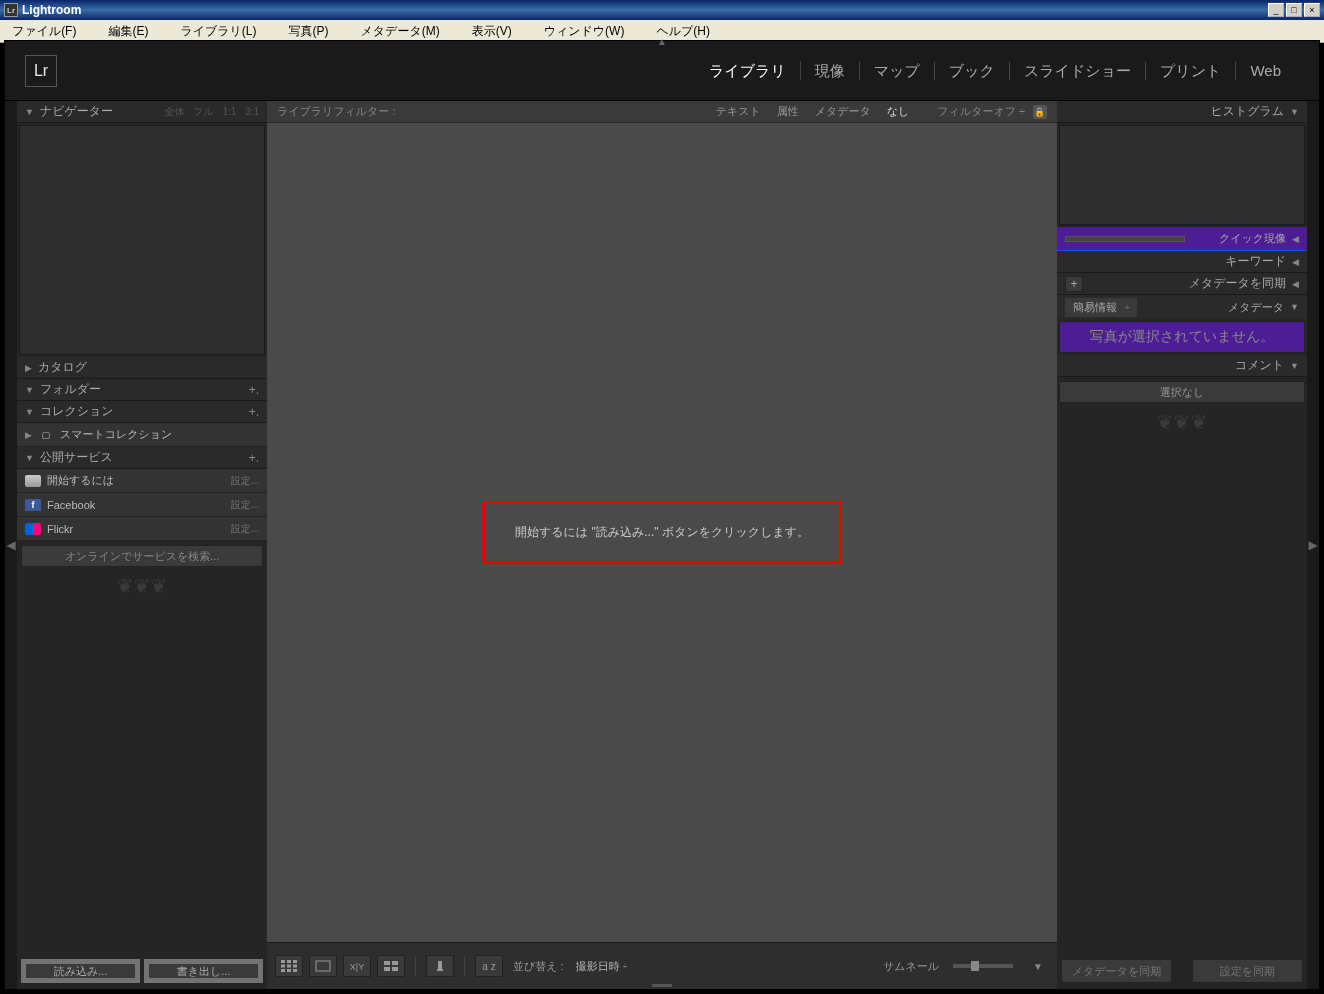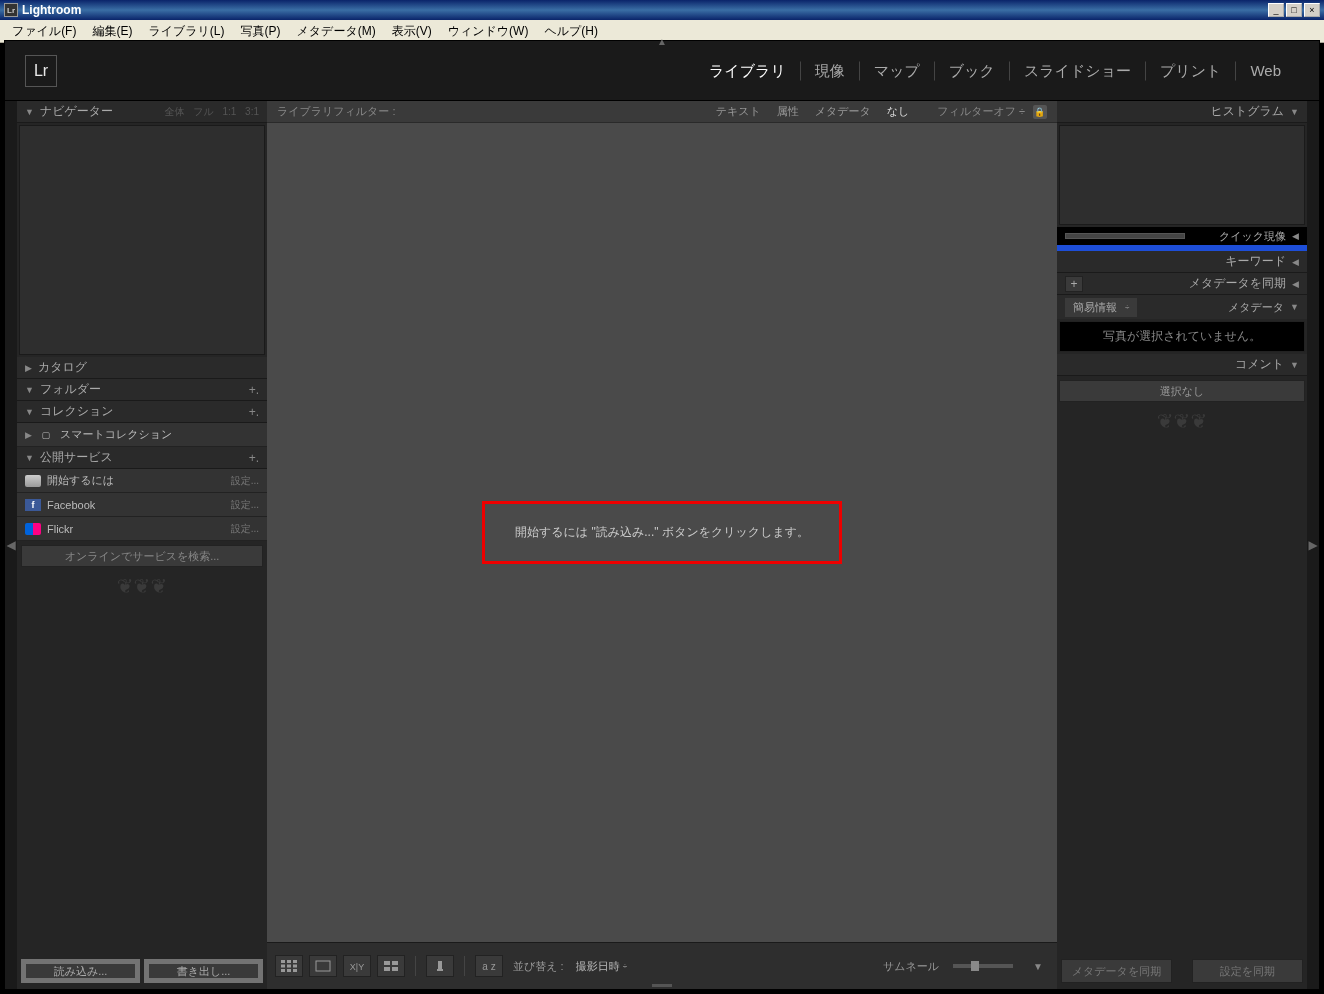--- a/index.html
+++ b/index.html
@@ -6,21 +6,21 @@
 body { background: #000; width: 1324px; height: 994px; overflow: hidden; font-size: 12px; }
 
 
 .titlebar { height: 20px; background: linear-gradient(to bottom, #0a246a 0%, #3a6ea5 50%, #0a246a 100%); display: flex; align-items: center; padding: 0 4px; }
 .titlebar .app-icon { width: 14px; height: 14px; background: #333; border: 1px solid #999; display: flex; align-items: center; justify-content: center; color: #ccc; font-size: 8px; font-weight: bold; margin-right: 4px; }
 .titlebar .title { color: #fff; font-weight: bold; font-size: 12px; flex: 1; }
 .titlebar .win-btns { display: flex; gap: 2px; }
 .titlebar .win-btn { width: 16px; height: 14px; background: #d4d0c8; border: 1px outset #fff; display: flex; align-items: center; justify-content: center; font-size: 9px; cursor: pointer; }
 
 
-.menubar { height: 20px; background: #ece9d8; display: flex; align-items: center; padding: 11px 4px; border-bottom: 1px solid #aca899; }
+.menubar { height: 20px; background: #ece9d8; display: flex; align-items: center; padding: 11px 4px; border-bottom: 1px solid #aca899; gap: 16px; }
 .menubar .menu-item { padding: 2px 8px; font-size: 12px; color: #000; cursor: pointer; }
 
 
 .app-frame { position: absolute; top: 40px; left: 4px; right: 4px; bottom: 4px; background: #111; border: 1px solid #000; }
 
 
 .header { height: 60px; background: #1a1a1a; display: flex; align-items: center; padding: 0 20px; border-bottom: 1px solid #000; position: relative; }
 .header .logo-box { width: 32px; height: 32px; border: 1px solid #555; display: flex; align-items: center; justify-content: center; color: #e8e8e8; font-size: 16px; font-weight: normal; margin-right: 12px; }
 .header .brand { color: #888; }
 .header .brand .line1 { font-size: 11px; letter-spacing: 1px; color: #666; }
@@ -55,31 +55,31 @@
 .sub-item .icon { width: 16px; height: 12px; margin-right: 6px; display: inline-flex; align-items: center; justify-content: center; font-size: 9px; }
 .sub-item .settings { position: absolute; right: 8px; color: #777; font-size: 10px; cursor: pointer; }
 .hd-icon { background: linear-gradient(#ccc,#999); border-radius: 2px; }
 .fb-icon { background: #3b5998; color: #fff; font-weight: bold; }
 .flickr-icon { background: linear-gradient(to right, #0063dc 50%, #ff0084 50%); border-radius: 2px; }
 
 .online-search { margin: 4px; height: 22px; background: #3a3a3a; border: 1px solid #222; display: flex; align-items: center; justify-content: center; color: #888; font-size: 11px; cursor: pointer; }
 .ornament { height: 30px; display: flex; align-items: center; justify-content: center; color: #3a3a3a; font-size: 20px; }
 
 
-.slider-row { height: 24px; display: flex; align-items: center; padding: 0 8px; background: #000000; border-bottom: 6px solid #1d4ed8; }
+.slider-row { height: 24px; display: flex; align-items: center; padding: 0 8px; background: #4c1d95; border-bottom: 1px solid #1d4ed8; }
 .slider-row .track { flex: 0 0 120px; height: 6px; background: #444; border: 1px solid #555; }
 .slider-row .label { color: #aaa; font-size: 11px; margin-left: auto; }
 .slider-row .tri { margin-left: 6px; font-size: 9px; color: #888; }
 .plus-btn { width: 18px; height: 16px; background: #3a3a3a; border: 1px solid #222; color: #aaa; display: flex; align-items: center; justify-content: center; font-size: 12px; margin-right: 6px; }
 .meta-select { height: 24px; display: flex; align-items: center; padding: 0 8px; background: #2a2a2a; }
 .meta-select .sel { background: #3a3a3a; padding: 2px 8px; color: #aaa; font-size: 11px; display: flex; align-items: center; }
 .meta-select .sel-arrow { margin-left: 8px; font-size: 8px; }
 .meta-select .label { margin-left: auto; color: #aaa; font-size: 11px; }
 .meta-select .tri { margin-left: 6px; font-size: 9px; color: #888; }
-.info-box { margin: 2px; padding: 6px; background: #000000; border: 1px solid #222; color: #888; font-size: 12px; text-align: center; }
+.info-box { margin: 2px; padding: 6px; background: #4c1d95; border: 1px solid #222; color: #888; font-size: 14px; text-align: center; }
 .comment-box { margin: 4px 2px; height: 22px; background: #3a3a3a; border: 1px solid #222; display: flex; align-items: center; justify-content: center; color: #999; font-size: 11px; }
 
 
 .filter-bar { height: 22px; background: #3a3a3a; display: flex; align-items: center; padding: 0 10px; color: #999; font-size: 11px; border-bottom: 1px solid #2a2a2a; }
 .filter-bar .label { margin-right: auto; color: #888; }
 .filter-bar .opt { margin: 0 8px; cursor: pointer; color: #999; }
 .filter-bar .opt.active { color: #ddd; }
 .filter-bar .filter-off { margin-left: 20px; color: #888; }
 .filter-bar .lock { margin-left: 8px; width: 14px; height: 14px; background: #555; border-radius: 2px; display: flex; align-items: center; justify-content: center; color: #aaa; font-size: 9px; }
 

